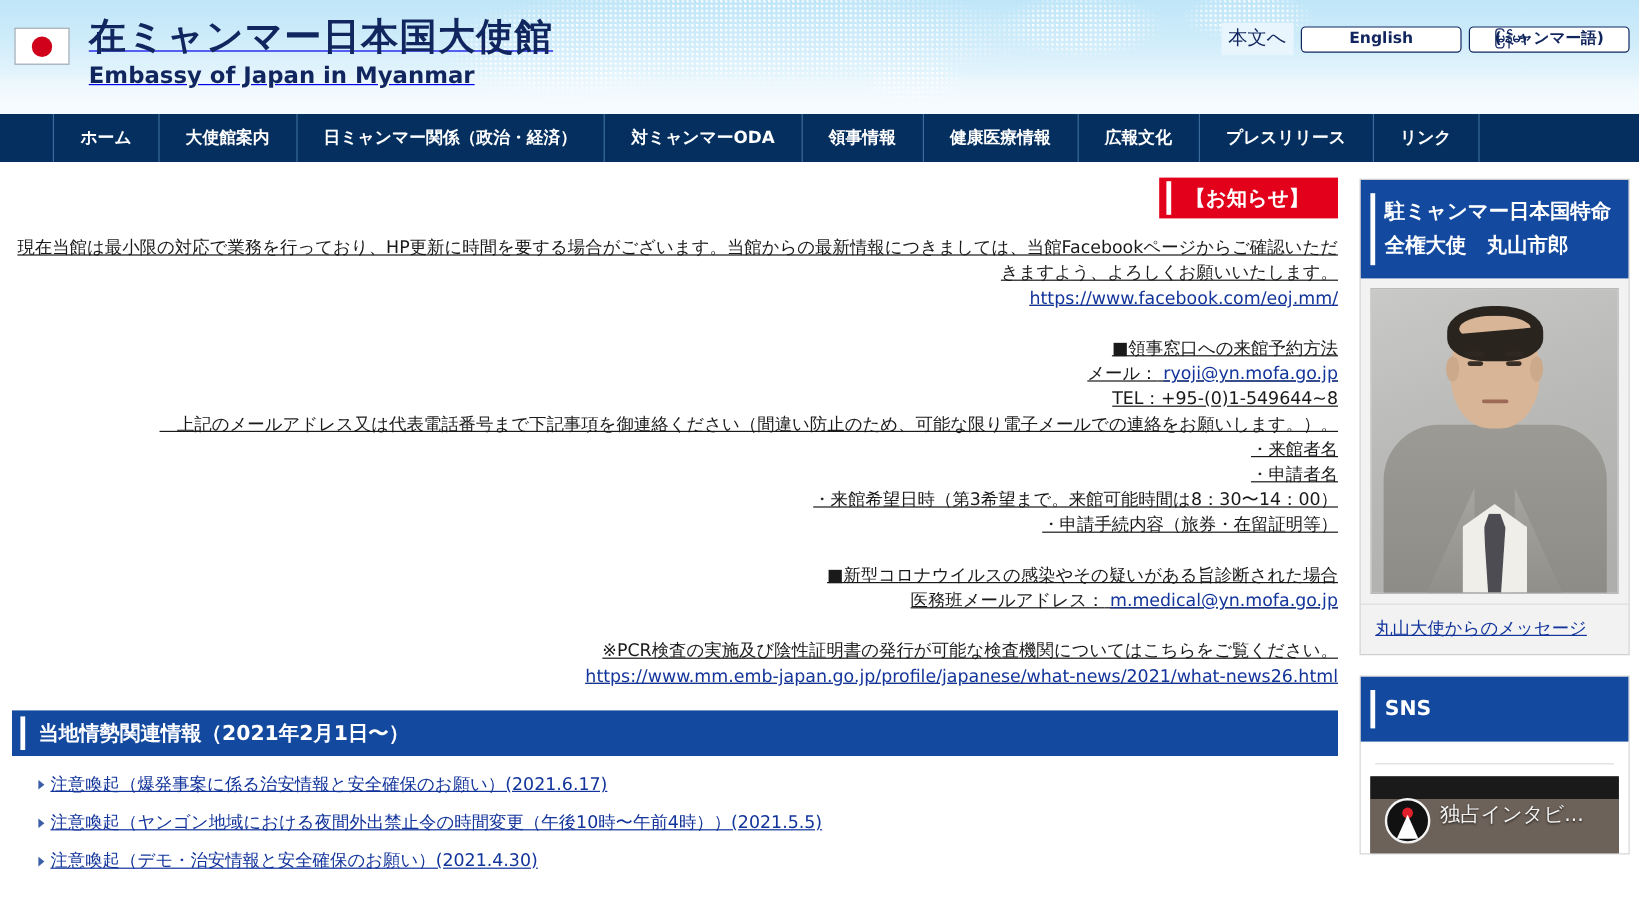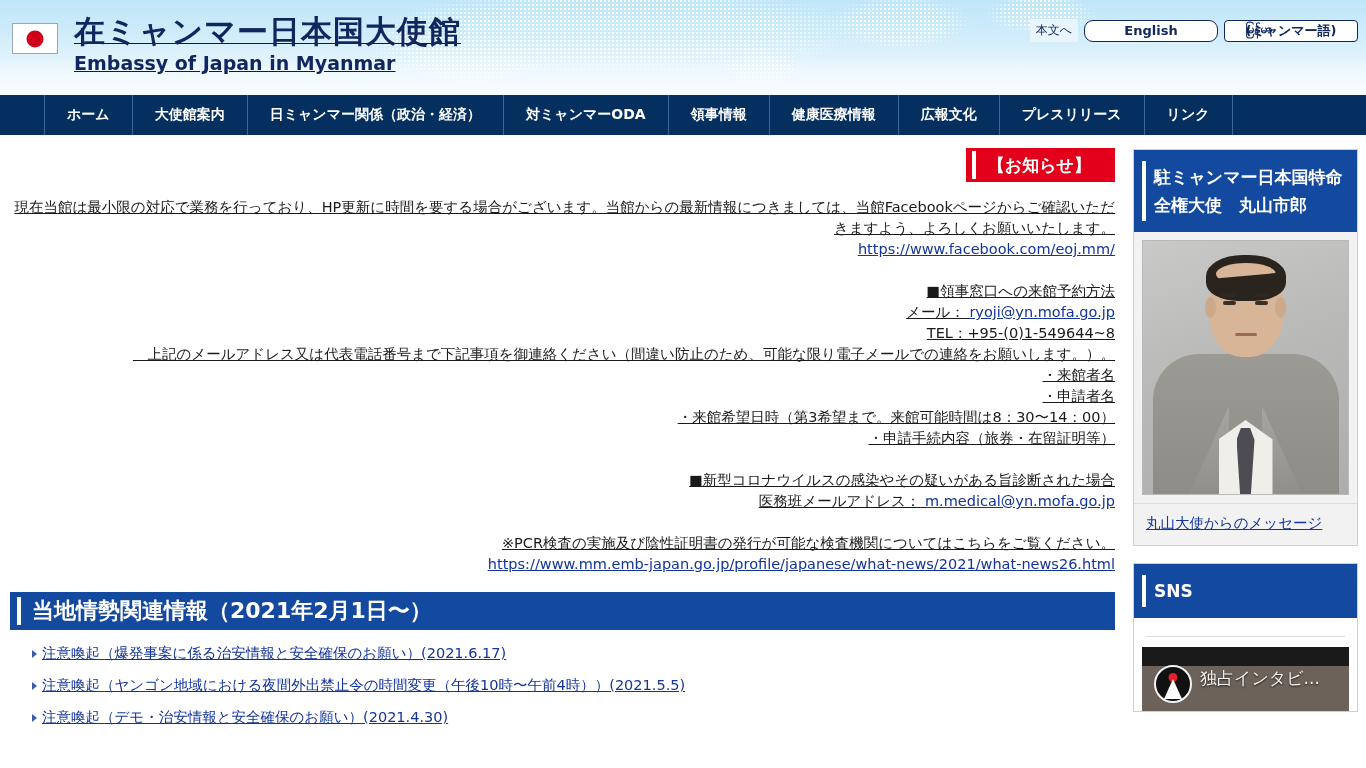--- a/index.html
+++ b/index.html
@@ -59,31 +59,31 @@
     font-size: 31px; font-weight: bold; color: #11265e; letter-spacing: 1px;
     font-family: "DejaVu Sans", "Liberation Sans", sans-serif;
   }
   .brand-en {
     font-size: 19px; font-weight: bold; color: #11265e; margin-top: 7px;
     font-family: "DejaVu Sans", "Liberation Sans", sans-serif;
   }
 
   .head-tools { position: absolute; right: 8px; top: 19px; display: flex; align-items: center; gap: 6px; }
   .skip-link {
-    background: #e9f5fc; color: #11265e; font-size: 12px;
+    background: #e9f5fc; color: #11265e; font-size: 16px;
     padding: 3px 6px; border: 0; white-space: nowrap;
     font-family: "DejaVu Sans", sans-serif;
   }
   .lang-btn {
     background: #ffffff; border: 1px solid #11265e; border-radius: 4px;
     color: #11265e; font-size: 13px; font-weight: bold;
     height: 22px; line-height: 20px; padding: 0 12px; text-align: center;
     white-space: nowrap; font-family: "DejaVu Sans", sans-serif;
   }
-  .lang-btn.en { min-width: 134px; border-radius: 9px; }
+  .lang-btn.en { min-width: 134px; }
   .lang-btn.mm { min-width: 134px; position: relative; overflow: hidden; }
   .mm-stack { position: relative; display: inline-block; }
   .mm-burmese {
     position: absolute; left: 0; top: -2px; font-size: 12px; color: #11265e;
     white-space: nowrap;
   }
 
   .head-tools2 { position: absolute; right: 8px; top: 56px; display: flex; align-items: center; gap: 9px; }
   .search-input {
     width: 190px; height: 22px; border: 1px solid #11265e; background: #ffffff;
@@ -147,21 +147,21 @@
   
   .sec-head {
     margin-top: 17px; background: #13499e; height: 38px; width: 1105px;
     display: flex; align-items: center; position: relative;
   }
   .sec-head::before {
     content: ""; position: absolute; left: 7px; top: 5px; bottom: 5px;
     width: 4px; background: #ffffff;
   }
   .sec-head span {
-    color: #ffffff; font-size: 22px; font-weight: bold; padding-left: 22px;
+    color: #ffffff; font-size: 17px; font-weight: bold; padding-left: 22px;
     font-family: "DejaVu Sans", sans-serif;
   }
 
   .link-list { margin-top: 14px; }
   .link-row {
     display: flex; align-items: center; gap: 5px;
     margin: 0 0 13px 22px; font-size: 14.5px;
     font-family: "DejaVu Sans", sans-serif;
   }
   .tri {

